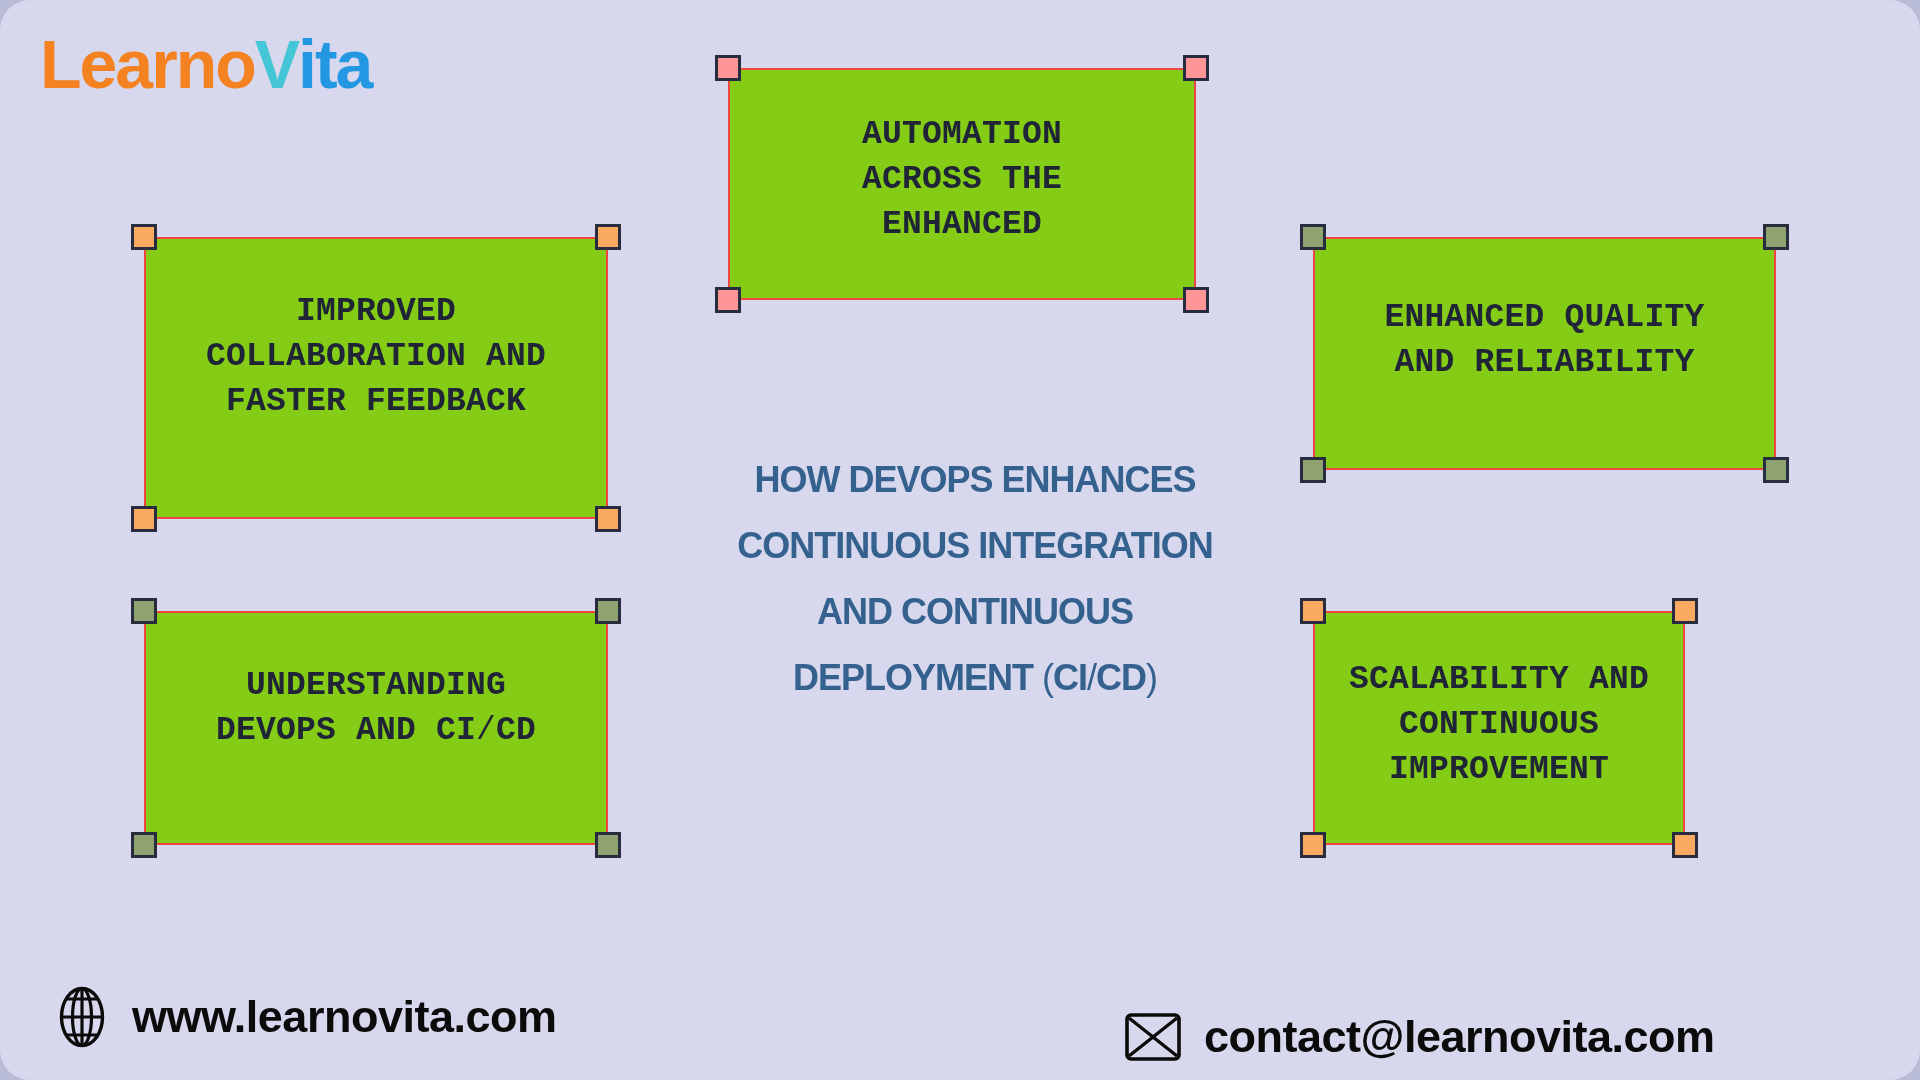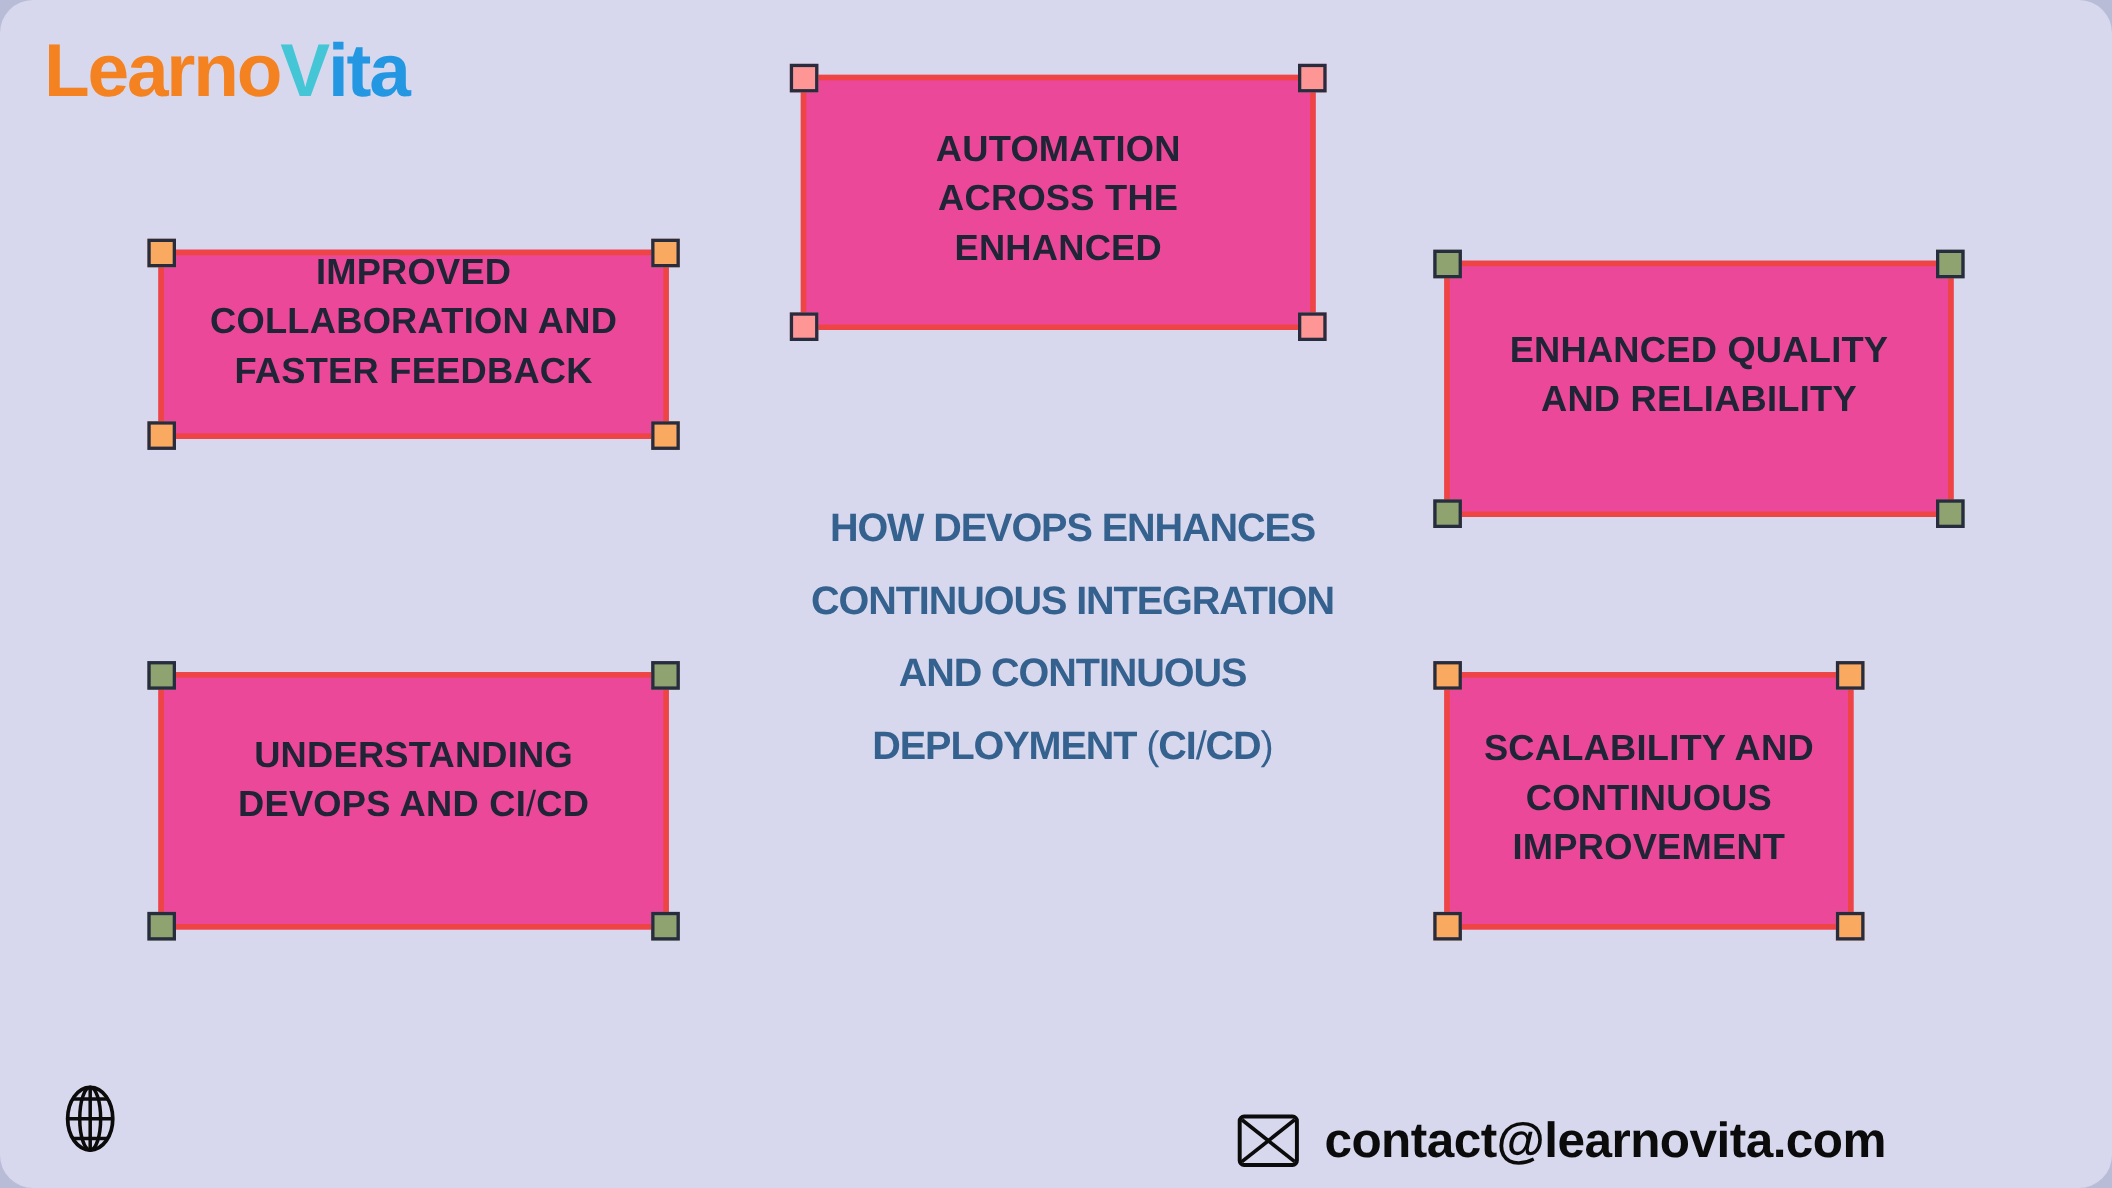--- a/index.html
+++ b/index.html
@@ -20,40 +20,40 @@
   
   .title {
     position:absolute; left:575px; top:447px; width:800px; margin:0;
     text-align:center; font-size:36px; line-height:66px; font-weight:700;
     letter-spacing:-1px; color: var(--title-color, #35618F);
   }
   .title-line { display:block; }
 
   
   .card {
-    position:absolute; background:#ec4899; border:5px solid #ef4444;
+    position:absolute; background:#84cc16; border:2px solid #ef4444;
     box-sizing:border-box;
-    display:flex; align-items:center; justify-content:center;
+    display:flex; align-items:center; justify-content:center;font-family:Liberation Mono, monospace;
   }
   .card-text {
     text-align:center; font-size:33px; line-height:45px; font-weight:700;
     color:#1F2437; letter-spacing:0.2px;
   }
   .handle {
     position:absolute; width:26px; height:26px; box-sizing:border-box;
     border:3px solid #272C3F; background: var(--handle, #F9A960); z-index:2;
   }
   .h-tl { left:-2px;  top:-2px;    transform:translate(-50%,-50%); }
   .h-tr { right:-2px; top:-2px;    transform:translate(50%,-50%); }
   .h-bl { left:-2px;  bottom:-2px; transform:translate(-50%,50%); }
   .h-br { right:-2px; bottom:-2px; transform:translate(50%,50%); }
 
   #card-automation    { left:728px;  top:68px;  width:468px; height:232px; }
   #card-automation    .card-text { transform:translateY(-5px); }
-  #card-collaboration { left:144px;  top:227px; width:464px; height:172px; }
+  #card-collaboration { left:144px;  top:237px; width:464px; height:282px; }
   #card-collaboration .card-text { transform:translateY(-22px); }
   #card-quality       { left:1313px; top:237px; width:463px; height:233px; }
   #card-quality       .card-text { transform:translateY(-14px); }
   #card-understanding { left:144px;  top:611px; width:464px; height:234px; }
   #card-understanding .card-text { transform:translateY(-20px); }
   #card-scalability   { left:1313px; top:611px; width:372px; height:234px; }
   #card-scalability   .card-text { transform:translateY(-4px); }
 
   
   .thin { font-weight:400; }
@@ -148,20 +148,21 @@
     <span class="icon">
       <svg width="48" height="64" viewBox="0 0 48 64" fill="none" xmlns="http://www.w3.org/2000/svg">
         <ellipse cx="24" cy="32" rx="20.5" ry="28.5" stroke="#0B0B0B" stroke-width="3.4"></ellipse>
         <ellipse cx="24" cy="32" rx="9.5" ry="28.5" stroke="#0B0B0B" stroke-width="3.2"></ellipse>
         <line x1="24" y1="3.5" x2="24" y2="60.5" stroke="#0B0B0B" stroke-width="3.2"></line>
         <line x1="7.5" y1="14" x2="40.5" y2="14" stroke="#0B0B0B" stroke-width="3.2"></line>
         <line x1="3.5" y1="32" x2="44.5" y2="32" stroke="#0B0B0B" stroke-width="3.2"></line>
         <line x1="7.5" y1="50" x2="40.5" y2="50" stroke="#0B0B0B" stroke-width="3.2"></line>
       </svg>
     </span>
+    <span class="footer-text">www.learnovita.com</span>
   </div>
 
   <div class="footer-right">
     <span class="icon">
       <svg width="58" height="50" viewBox="0 0 58 50" fill="none" xmlns="http://www.w3.org/2000/svg">
         <rect x="3" y="3" width="52" height="44" rx="4" stroke="#0B0B0B" stroke-width="3.6"></rect>
         <path d="M5 6 L53 44" stroke="#0B0B0B" stroke-width="3.4"></path>
         <path d="M53 6 L5 44" stroke="#0B0B0B" stroke-width="3.4"></path>
       </svg>
     </span>

